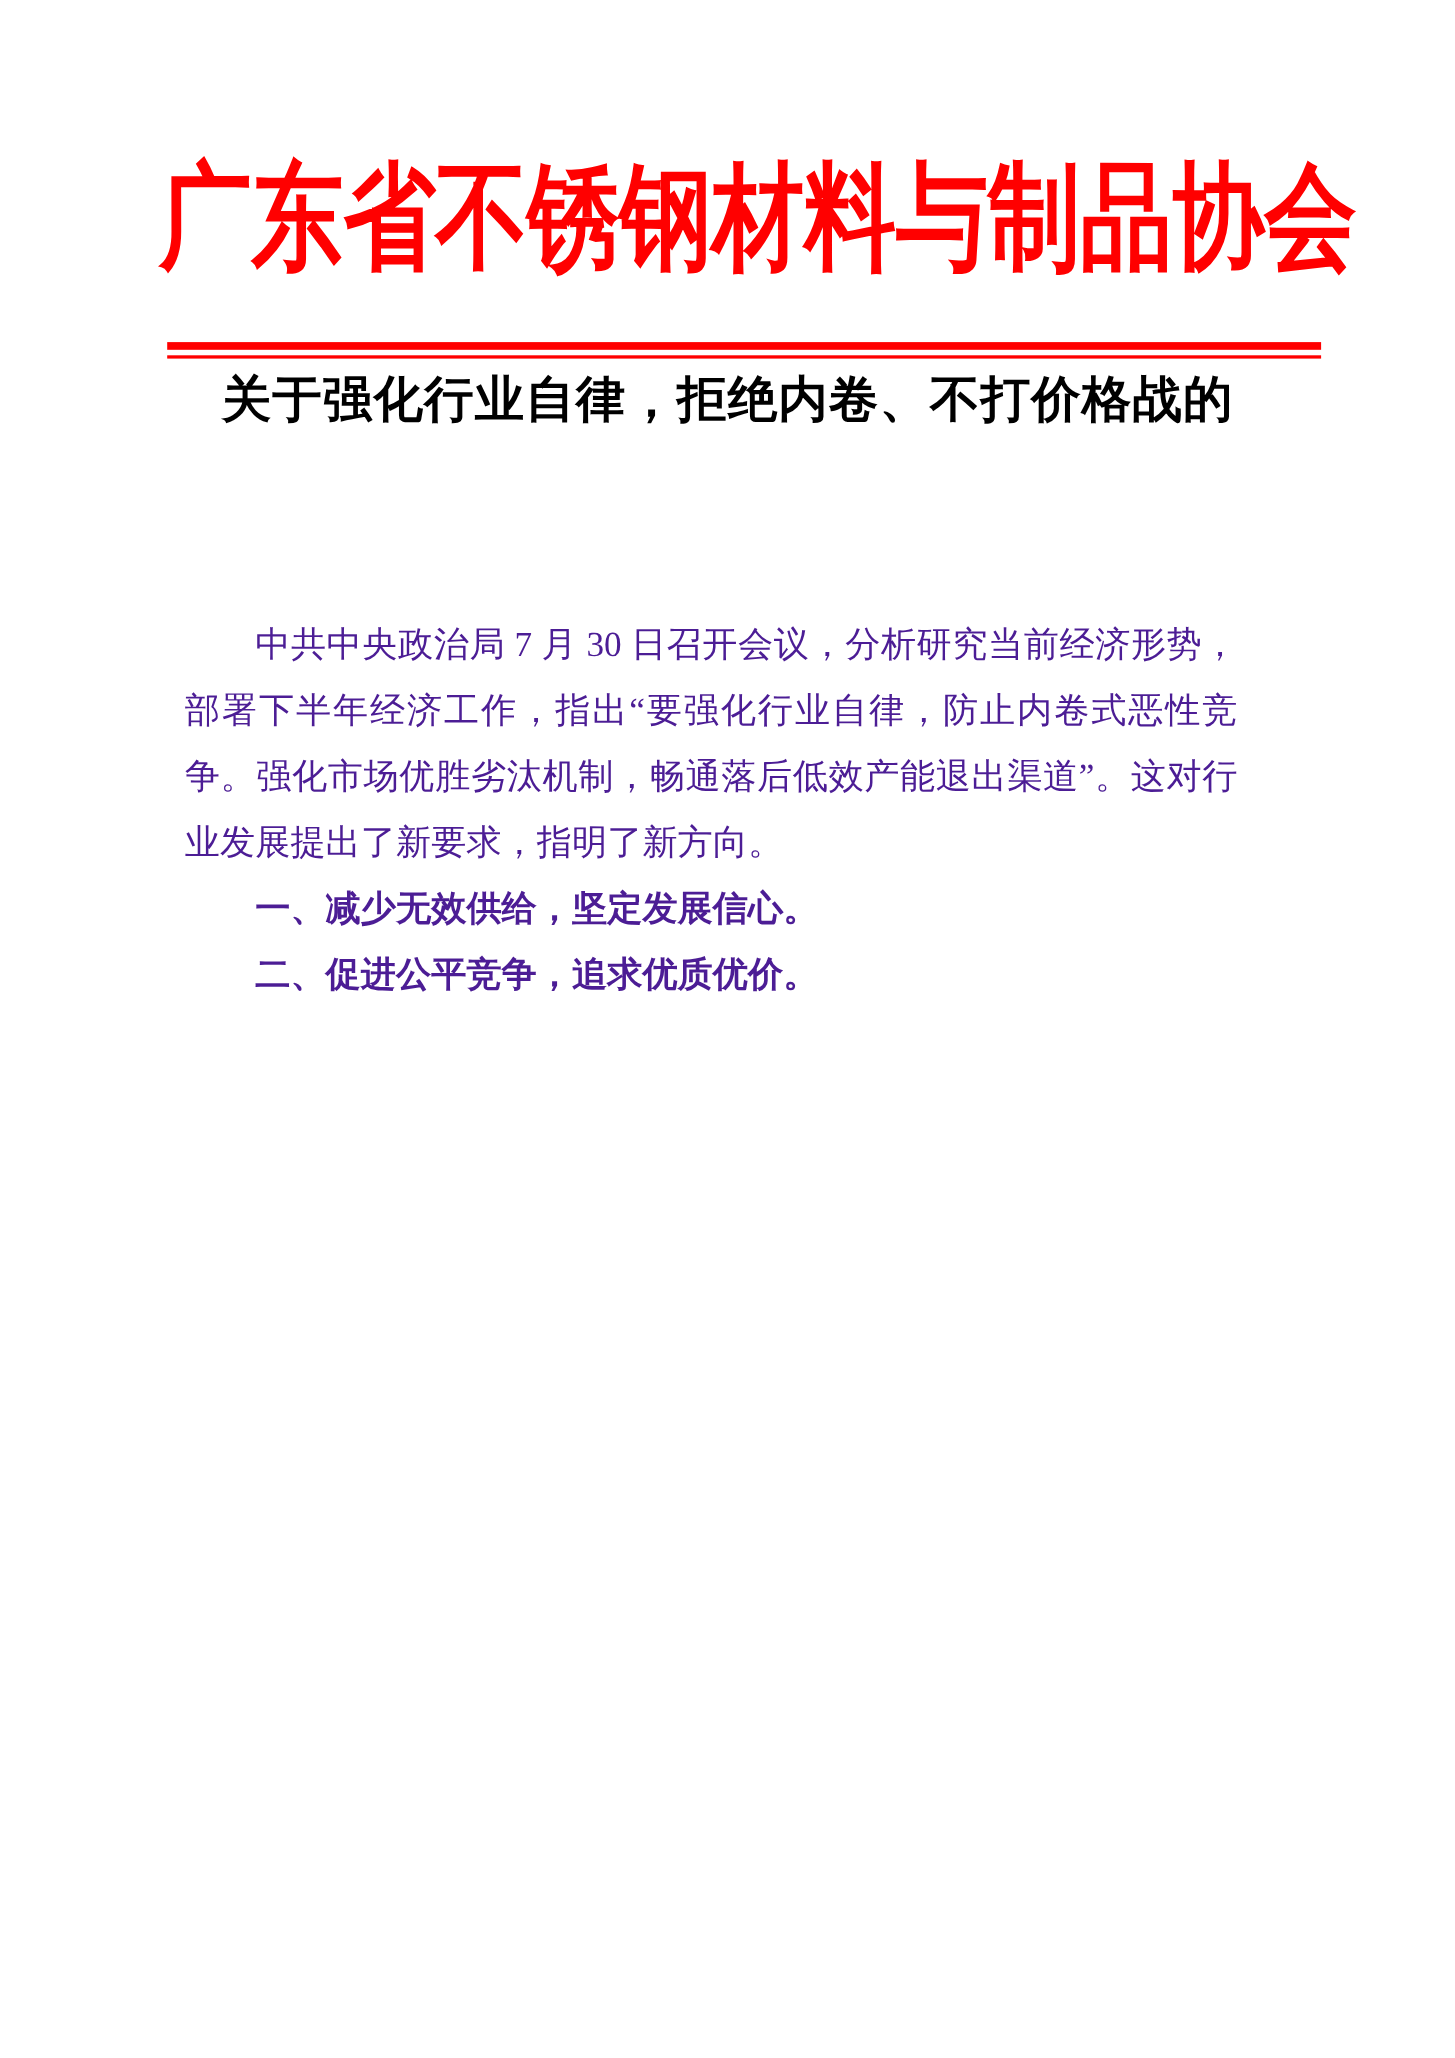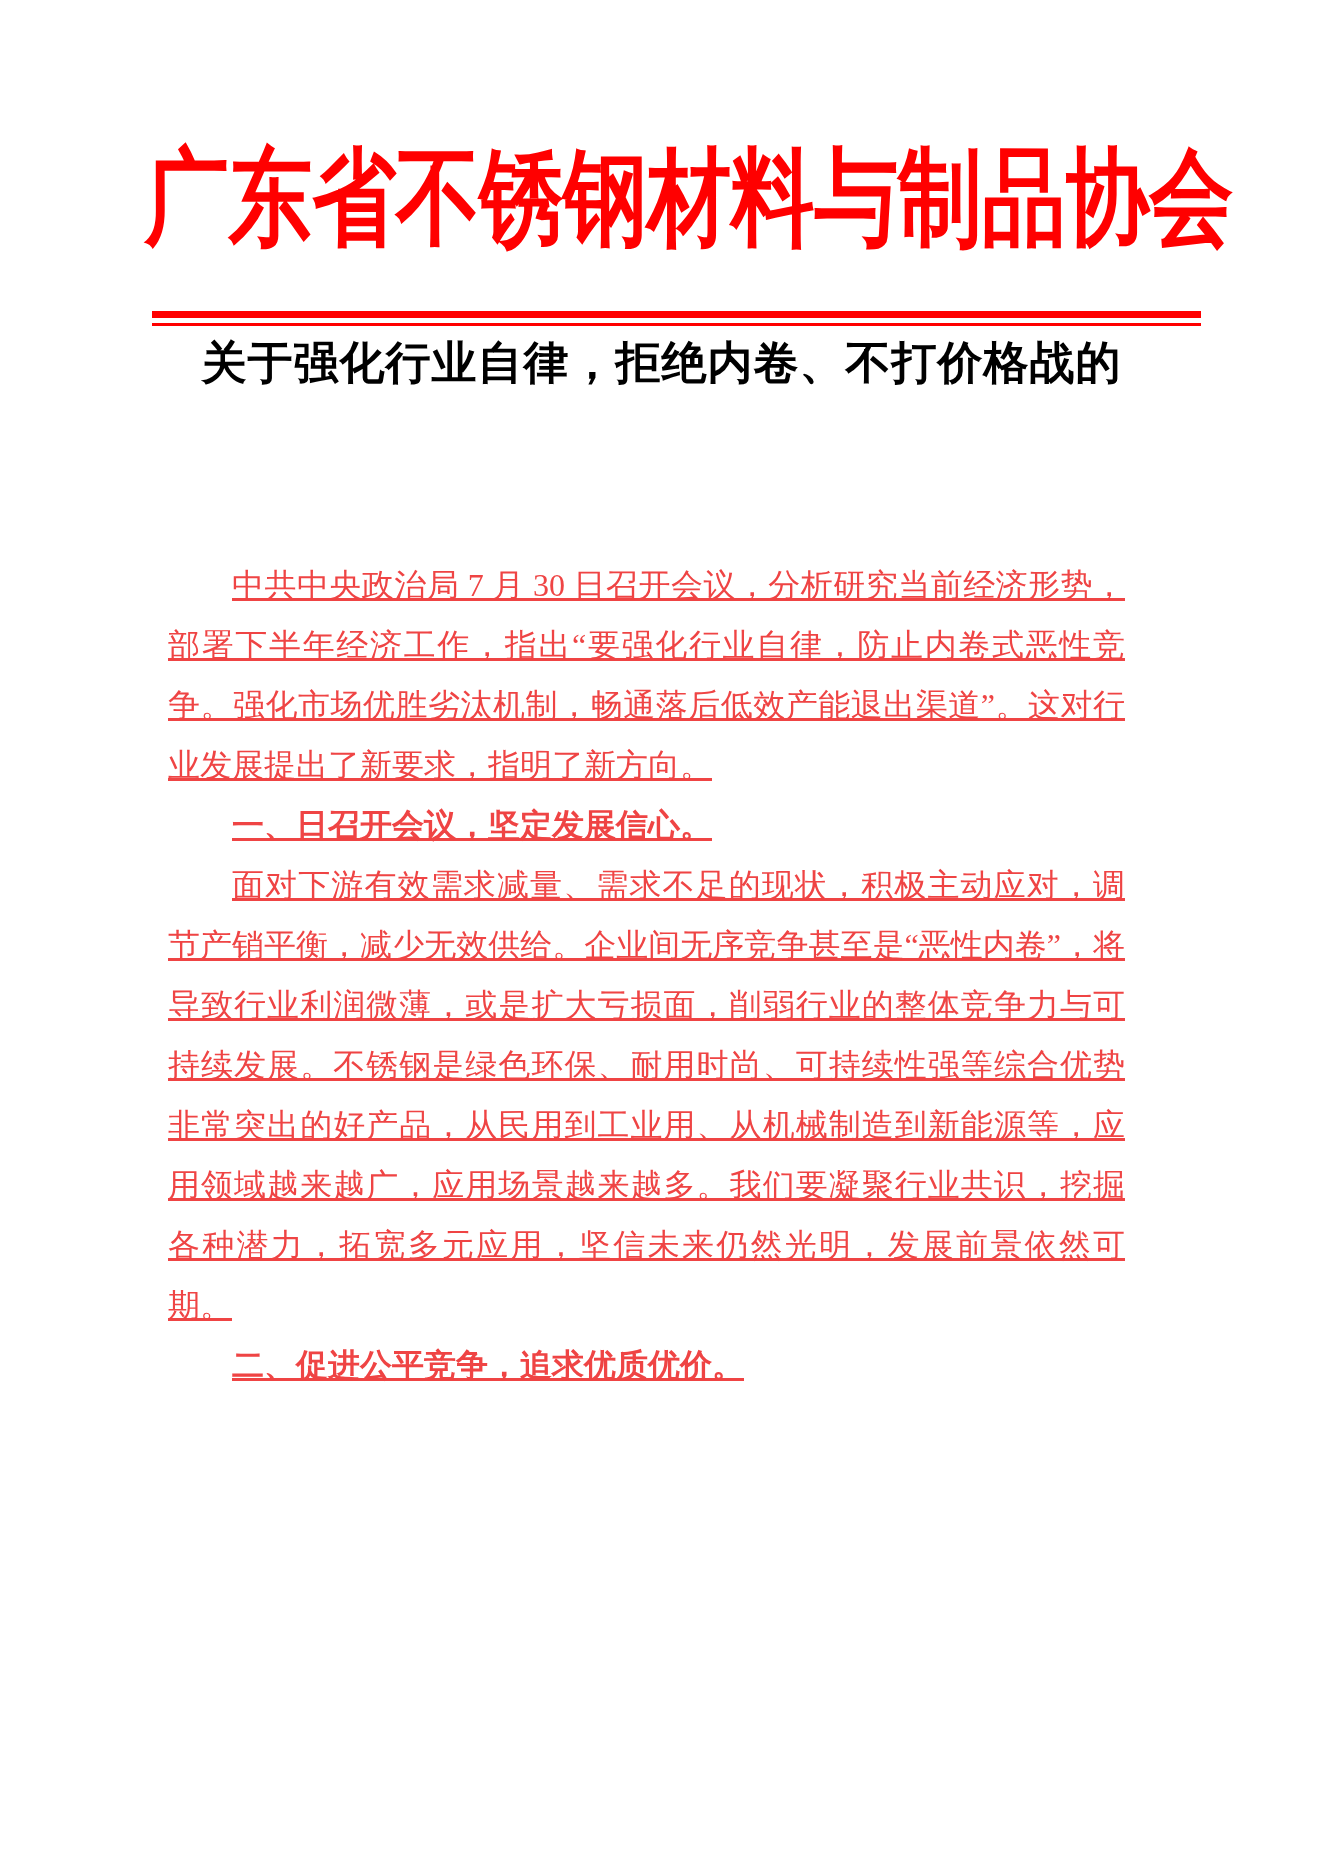--- a/index.html
+++ b/index.html
@@ -69,23 +69,22 @@
   }
   
   .body-text {
     position: absolute;
     top: 555px;
     left: 168px;
     width: 957px;
     font-family: "Liberation Serif", "DejaVu Serif", serif;
     font-size: 32px;
     line-height: 60px;
-    color: #ef4444;
+    color: #4c1d95;
     text-align: justify;
-    text-decoration: underline;
   }
   .para {
     margin: 0;
     padding: 0;
     text-indent: 2em;
   }
   .para.section-heading {
     font-family: "Liberation Sans", "DejaVu Sans", sans-serif;
     font-weight: bold;
     text-align: left;
@@ -102,18 +101,17 @@
 
   <div class="rule-thick"></div>
   <div class="rule-thin"></div>
 
   <div class="doc-title">
     <div>关于强化行业自律，拒绝内卷、不打价格战的</div>
   </div>
 
   <div class="body-text">
     <p class="para">中共中央政治局 7 月 30 日召开会议，分析研究当前经济形势，部署下半年经济工作，指出“要强化行业自律，防止内卷式恶性竞争。强化市场优胜劣汰机制，畅通落后低效产能退出渠道”。这对行业发展提出了新要求，指明了新方向。</p>
-    <p class="para section-heading">一、日召开会议，坚定发展信心。</p>
-    <p class="para">面对下游有效需求减量、需求不足的现状，积极主动应对，调节产销平衡，减少无效供给。企业间无序竞争甚至是“恶性内卷”，将导致行业利润微薄，或是扩大亏损面，削弱行业的整体竞争力与可持续发展。不锈钢是绿色环保、耐用时尚、可持续性强等综合优势非常突出的好产品，从民用到工业用、从机械制造到新能源等，应用领域越来越广，应用场景越来越多。我们要凝聚行业共识，挖掘各种潜力，拓宽多元应用，坚信未来仍然光明，发展前景依然可期。</p>
+    <p class="para section-heading">一、减少无效供给，坚定发展信心。</p>
     <p class="para section-heading">二、促进公平竞争，追求优质优价。</p>
   </div>
 
 </div>
 
 </body></html>

